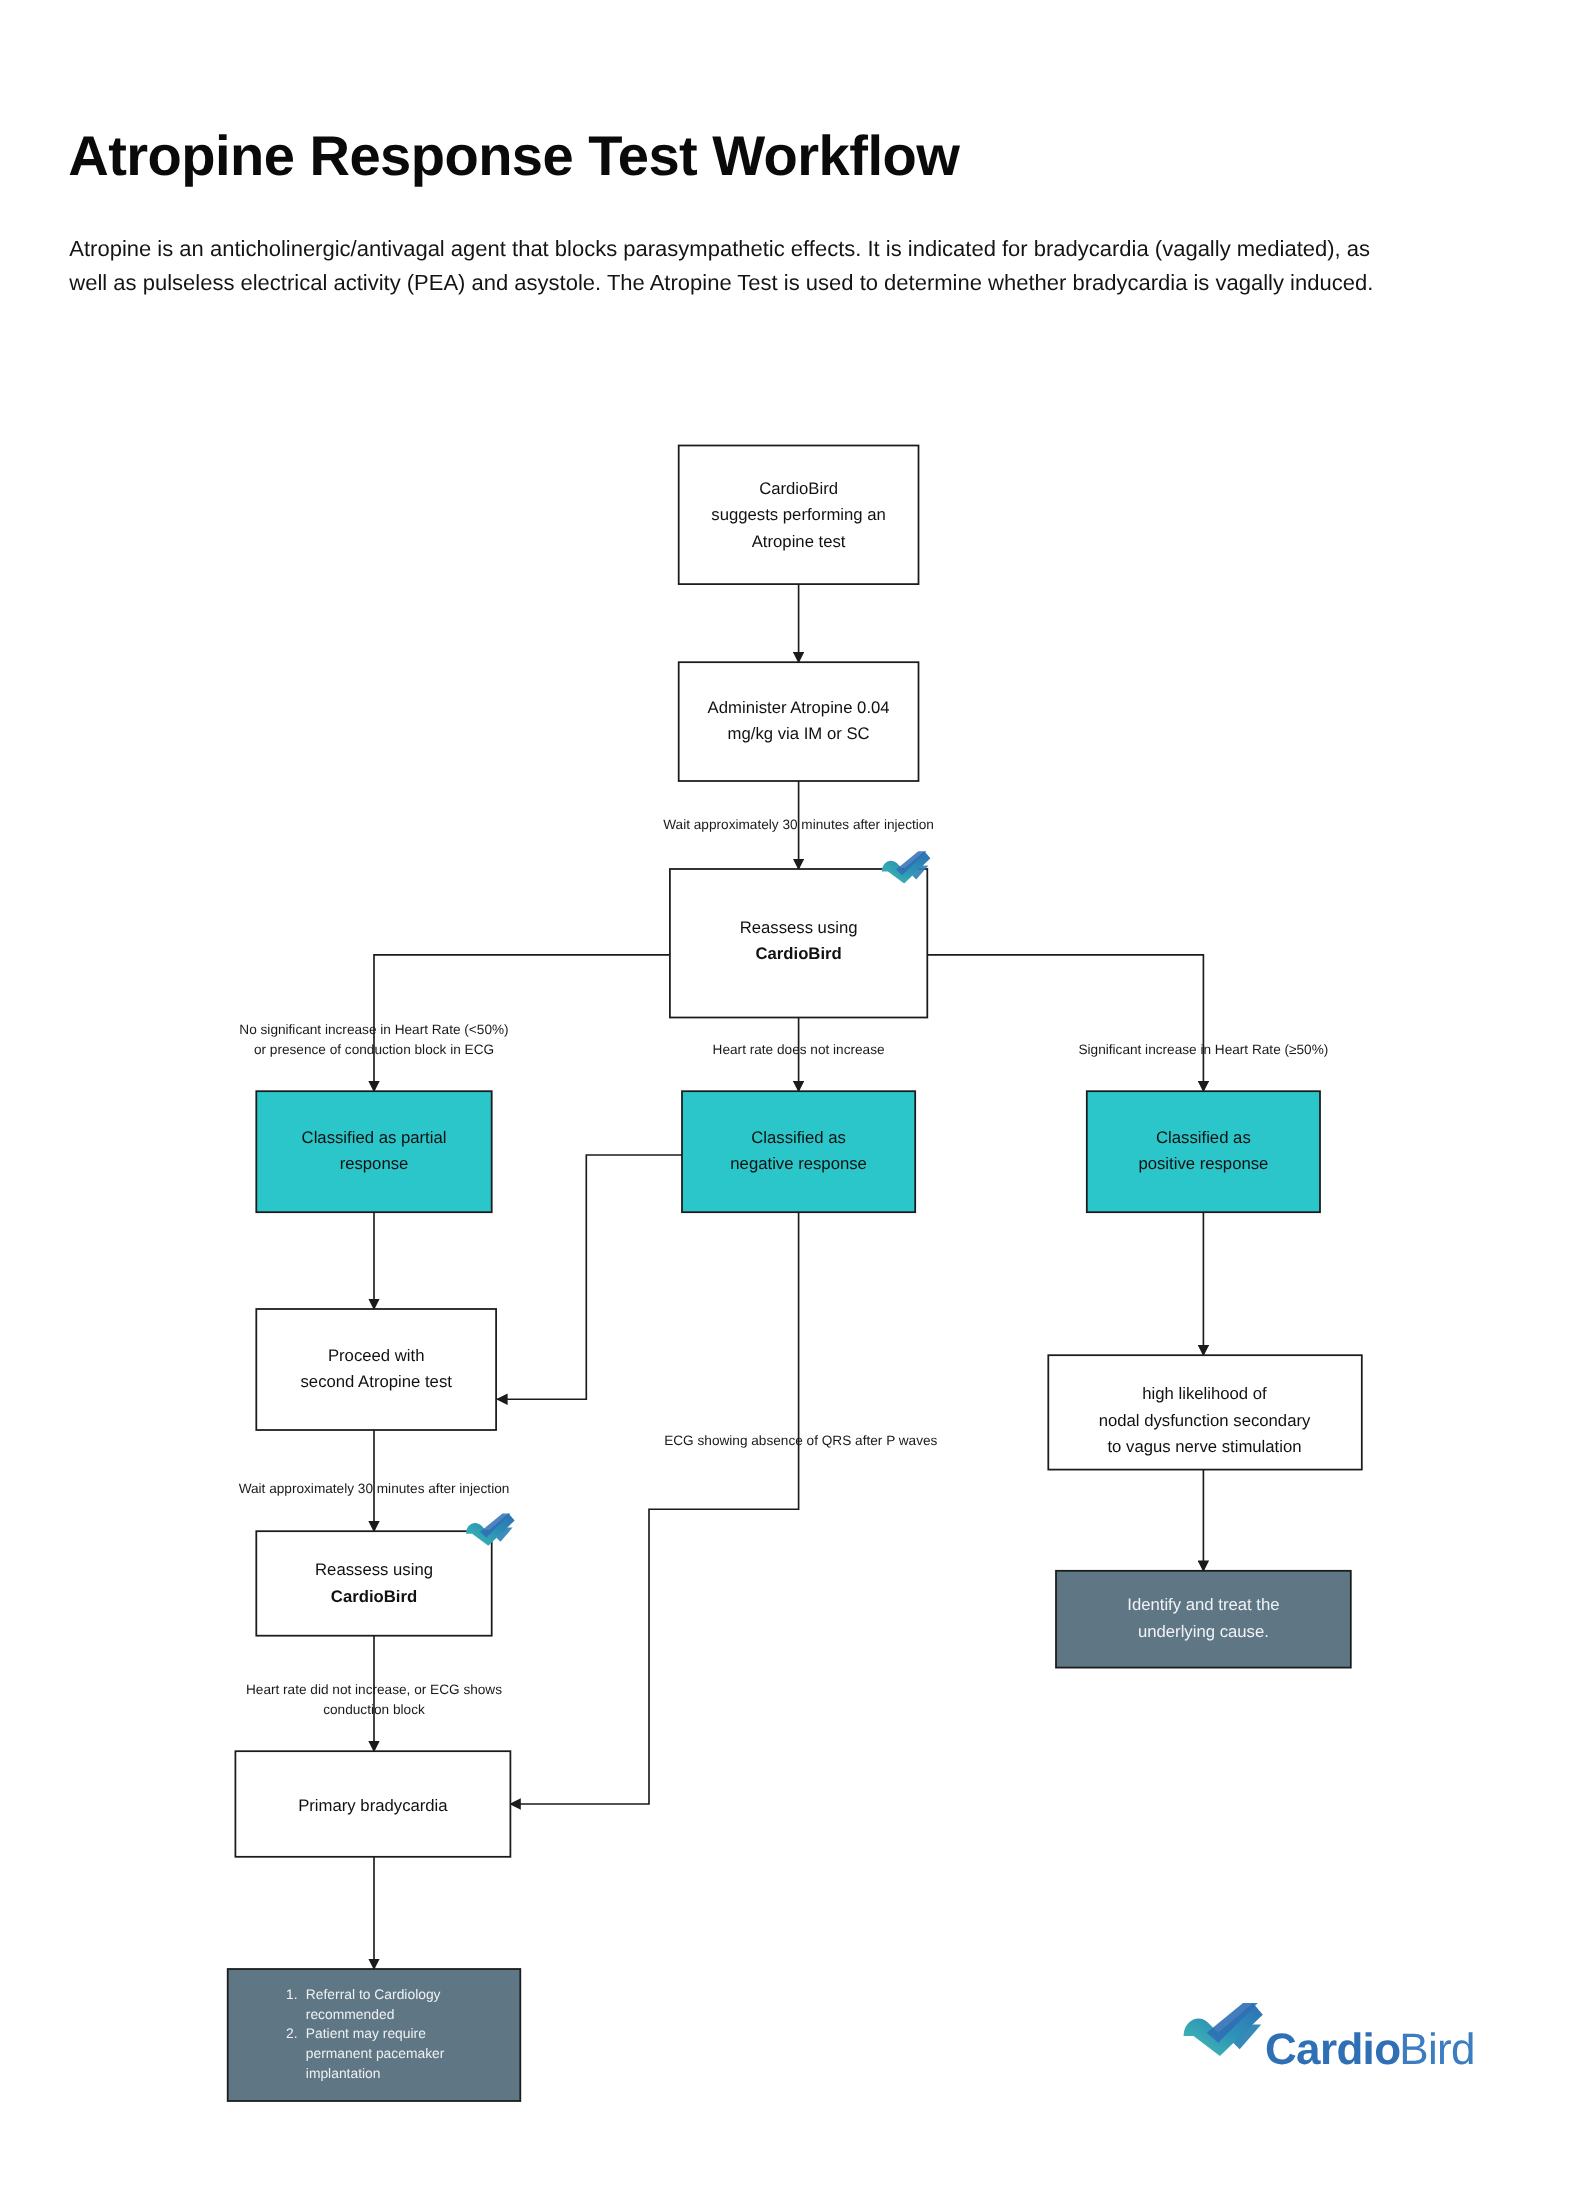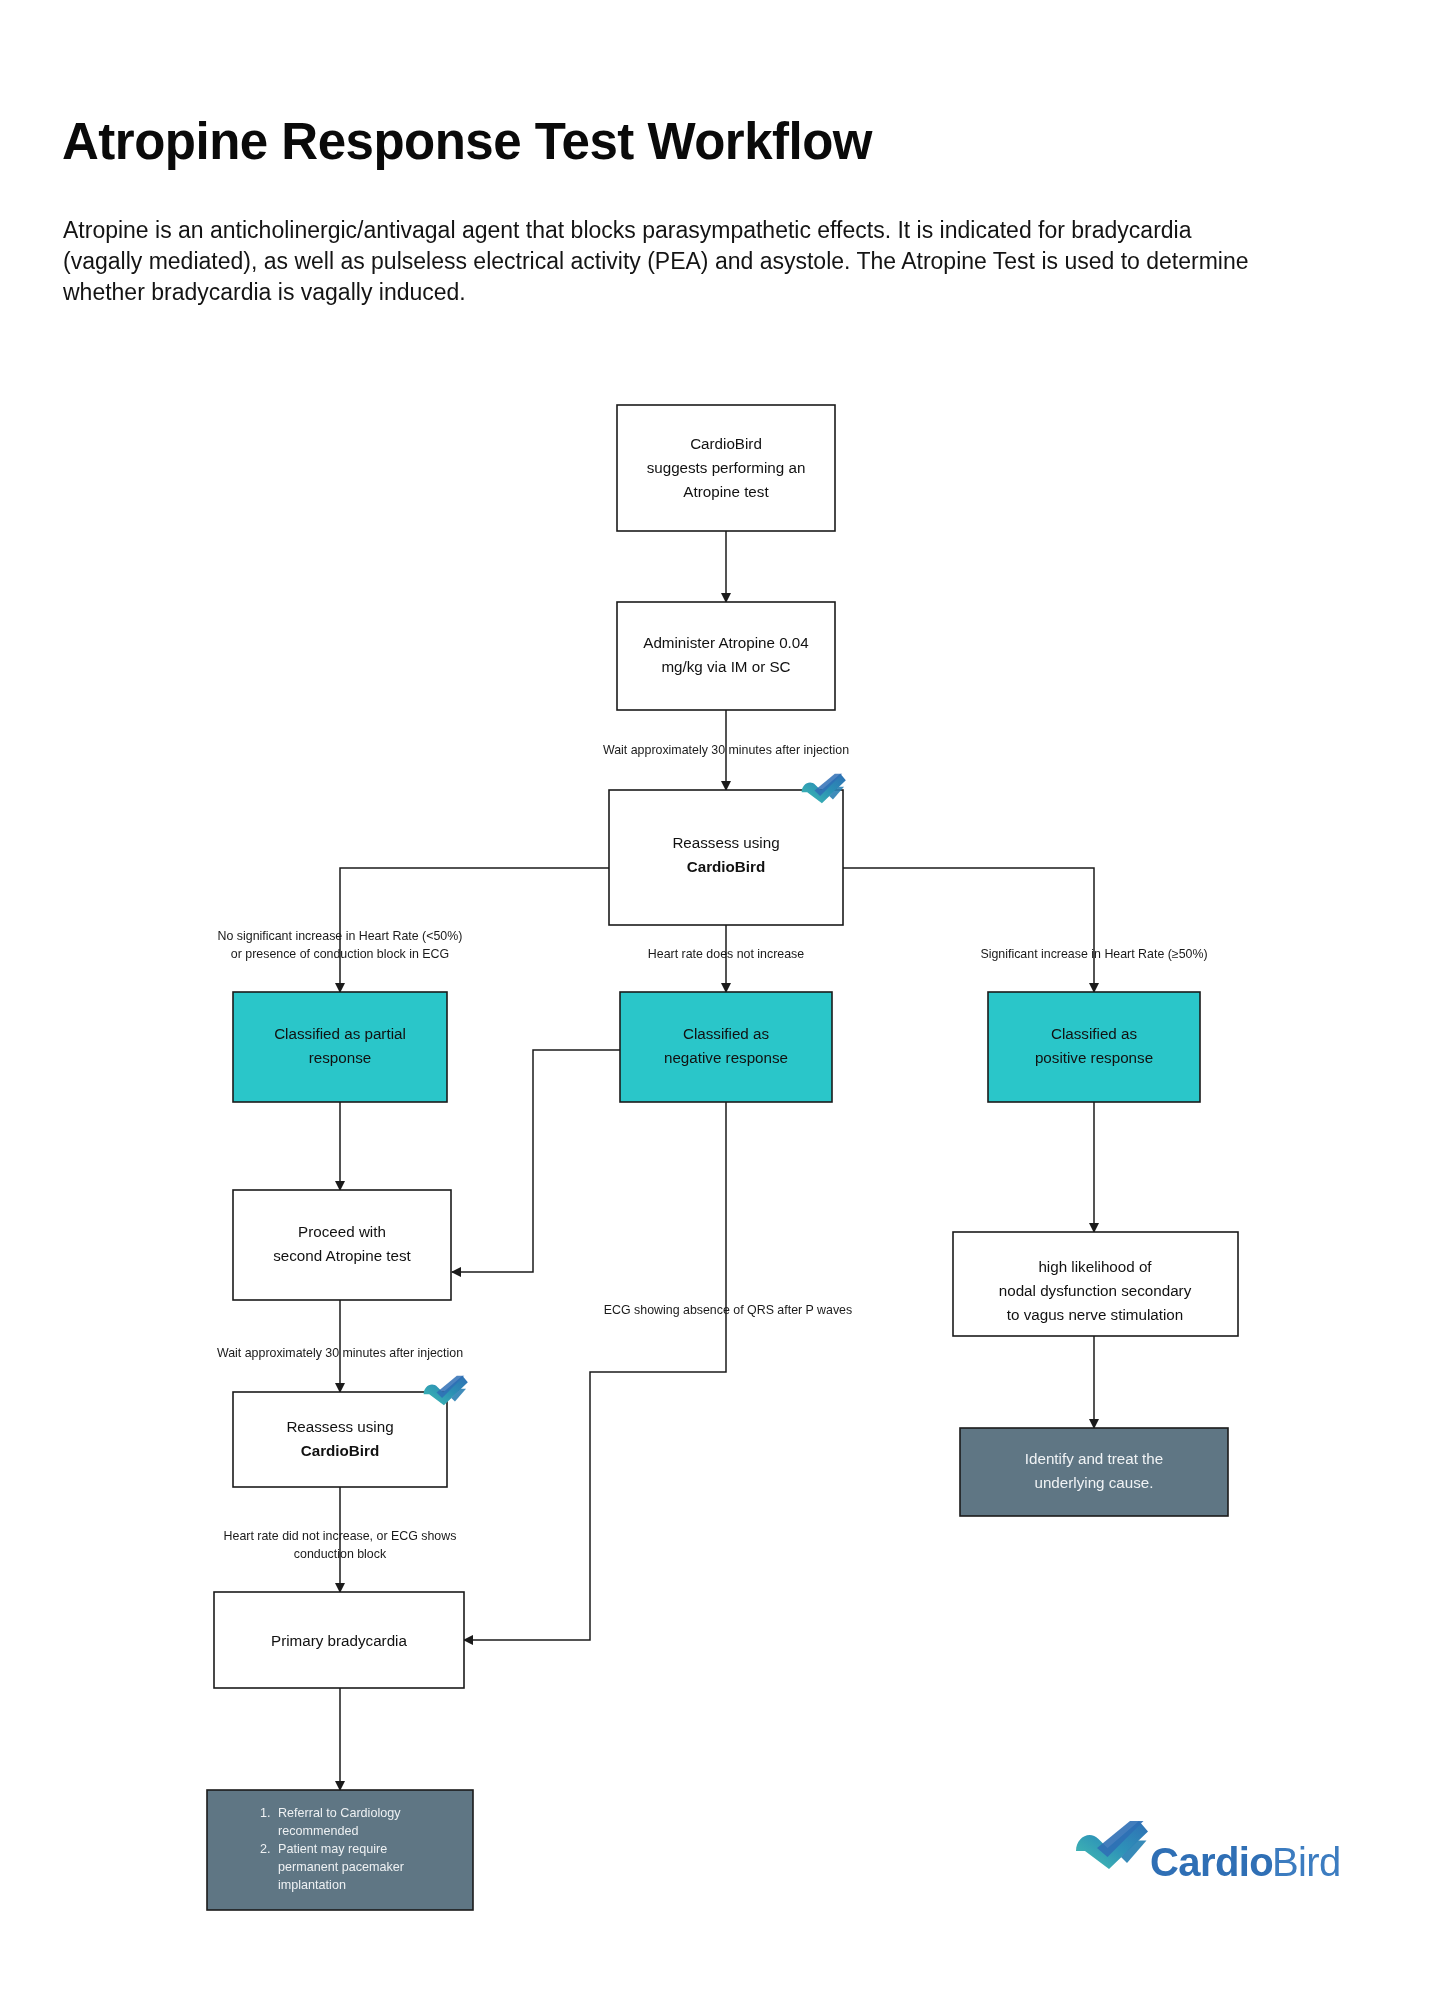--- a/index.html
+++ b/index.html
@@ -29,21 +29,21 @@
     font-weight: bold;
     letter-spacing: -0.5px;
     color: #0a0a0a;
     white-space: nowrap;
   }
   .intro {
     position: absolute;
     left: 63px;
     top: 192px;
     width: 1190px;
-    font-size: 23px;
+    font-size: 20px;
     line-height: 31px;
     color: #141414;
   }
   .flow {
     position: absolute;
     left: 0;
     top: 0;
     width: 1448px;
     height: 2000px;
   }

